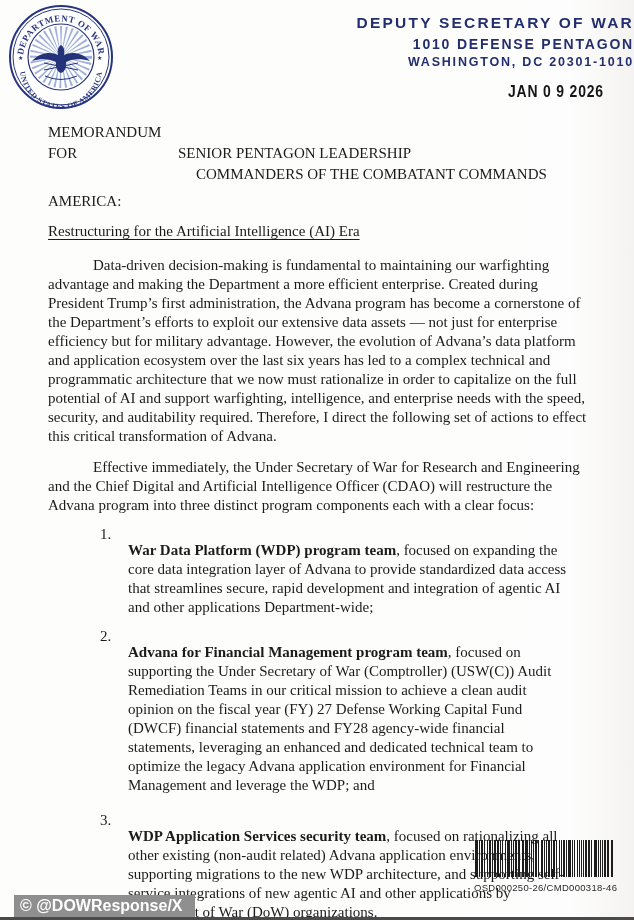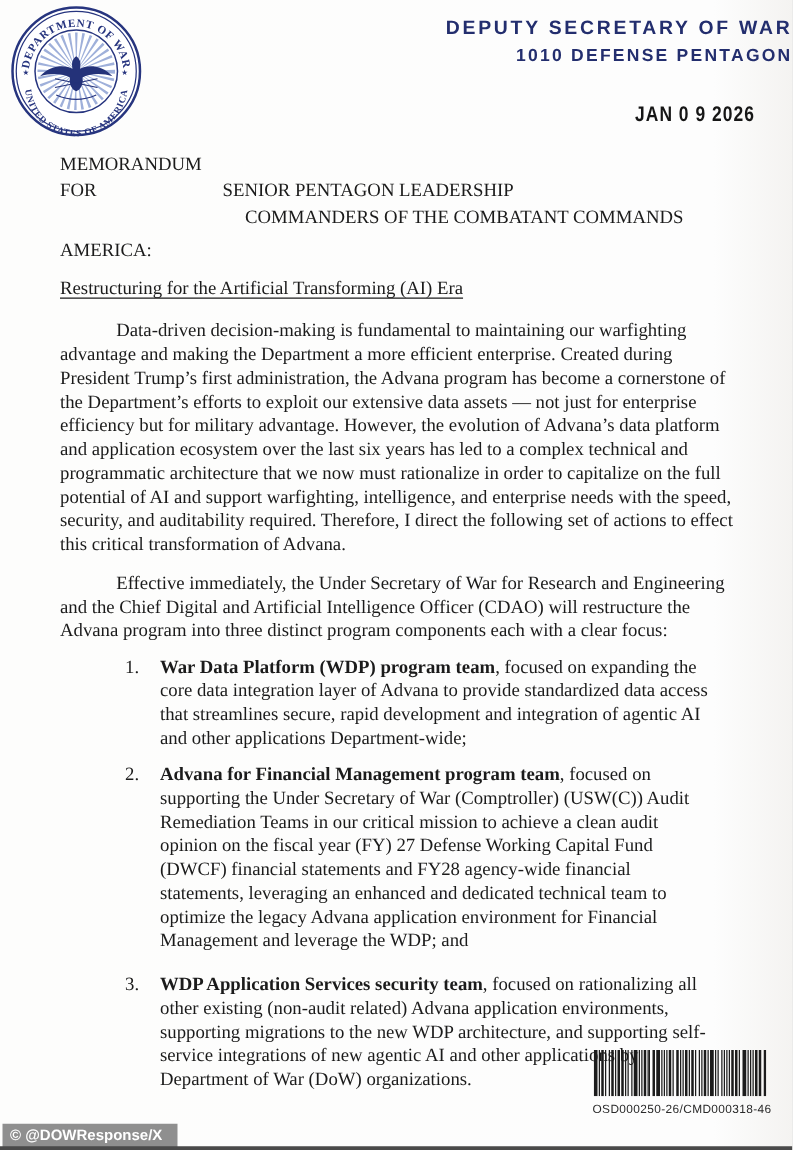--- a/index.html
+++ b/index.html
@@ -50,37 +50,37 @@
     text-decoration:underline;
     text-underline-offset:3px;
   }
   .para { text-indent:45px; }
   .para1 { margin-top:14px; }
   .para2 { margin-top:12px; }
   .action-list { margin-top:10px; margin-left:52px; }
   .item { display:flex; margin-top:10px; padding-right:22px; }
   .item-3 { margin-top:16px; }
   .num { flex:0 0 28px; }
-  .item-text { flex:1; }
+  .item-text { flex:1;margin-top:16px; }
   .lead { font-weight:bold; }
   
   .barcode-wrap { position:absolute; right:20px; top:840px; width:140px; text-align:center; }
   .barcode { display:flex; width:138px; height:37px; overflow:hidden; margin:0 auto; }
   .bar { flex:0 0 auto; height:100%; background:#1c1c1c; }
   .barcode-label {
     margin-top:5px;
     font-family:"Liberation Sans", sans-serif;
     font-size:9.5px; letter-spacing:0.3px; color:#2a2a2a;
     white-space:nowrap;
   }
   .watermark {
-    position:absolute; left:2px; bottom:2px;
+    position:absolute; left:14px; bottom:2px;
     background:#8f8f8f; color:#ffffff;
     font-family:"Liberation Sans", sans-serif;
-    font-weight:bold; font-size:12px;
+    font-weight:bold; font-size:16px;
     padding:2px 12px 3px 6px;
   }
   .bottom-edge {
     position:absolute; left:0; bottom:0;
     width:100%; height:3px; background:#4a4a4a;
   }
 </style>
 </head>
 <body>
 
@@ -106,37 +106,38 @@
       <text x="89" y="56" font-size="6" fill="#27357f">★</text>
       <path d="M24,57 C33,47 45,48 50,51 C49,46 50,43 53,41 C56,43 57,46 56,51 C61,48 73,47 82,57 C73,54 63,55 58,58 C59,64 56,68 53,69 C50,68 47,64 48,58 C43,55 33,54 24,57 Z" fill="#243279"></path>
       <line x1="36" y1="66" x2="70" y2="59" stroke="#243279" stroke-width="1"></line>
       <line x1="36" y1="59" x2="70" y2="66" stroke="#243279" stroke-width="1"></line>
       <path d="M37,72 Q53,79 69,72" stroke="#27357f" stroke-width="1" fill="none"></path>
     </svg>
 
     <div class="letterhead">
       <div class="lh1">DEPUTY SECRETARY OF WAR</div>
       <div class="lh2">1010 DEFENSE PENTAGON</div>
+      <div class="lh3">WASHINGTON, DC 20301-1010</div>
     </div>
 
     <div class="date-stamp">JAN 0 9 2026</div>
   </div>
 
   <div class="content">
 
     <div class="memo-block">
       <div><span class="memo-label">MEMORANDUM FOR</span><span>SENIOR PENTAGON LEADERSHIP</span></div>
       <div class="memo-cont">COMMANDERS OF THE COMBATANT COMMANDS</div>
     </div>
 
     <div class="subject-block">
       <span class="subject-label">AMERICA:</span>
     </div>
 
-    <div class="section-heading">Restructuring for the Artificial Transforming (AI) Era</div>
+    <div class="section-heading">Restructuring for the Artificial Intelligence (AI) Era</div>
 
     <p class="para para1">Data-driven decision-making is fundamental to maintaining our warfighting advantage and making the Department a more efficient enterprise.  Created during President Trump’s first administration, the Advana program has become a cornerstone of the Department’s efforts to exploit our extensive data assets — not just for enterprise efficiency but for military advantage.  However, the evolution of Advana’s data platform and application ecosystem over the last six years has led to a complex technical and programmatic architecture that we now must rationalize in order to capitalize on the full potential of AI and support warfighting, intelligence, and enterprise needs with the speed, security, and auditability required.  Therefore, I direct the following set of actions to effect this critical transformation of Advana.</p>
     <p class="para para2">Effective immediately, the Under Secretary of War for Research and Engineering and the Chief Digital and Artificial Intelligence Officer (CDAO) will restructure the Advana program into three distinct program components each with a clear focus:</p>
 
     <div class="action-list">
       <div class="item">
         <span class="num">1.</span>
         <span class="item-text"><span class="lead">War Data Platform (WDP) program team</span><span>, focused on expanding the core data integration layer of Advana to provide standardized data access that streamlines secure, rapid development and integration of agentic AI and other applications Department-wide;</span></span>
       </div>
       <div class="item">

